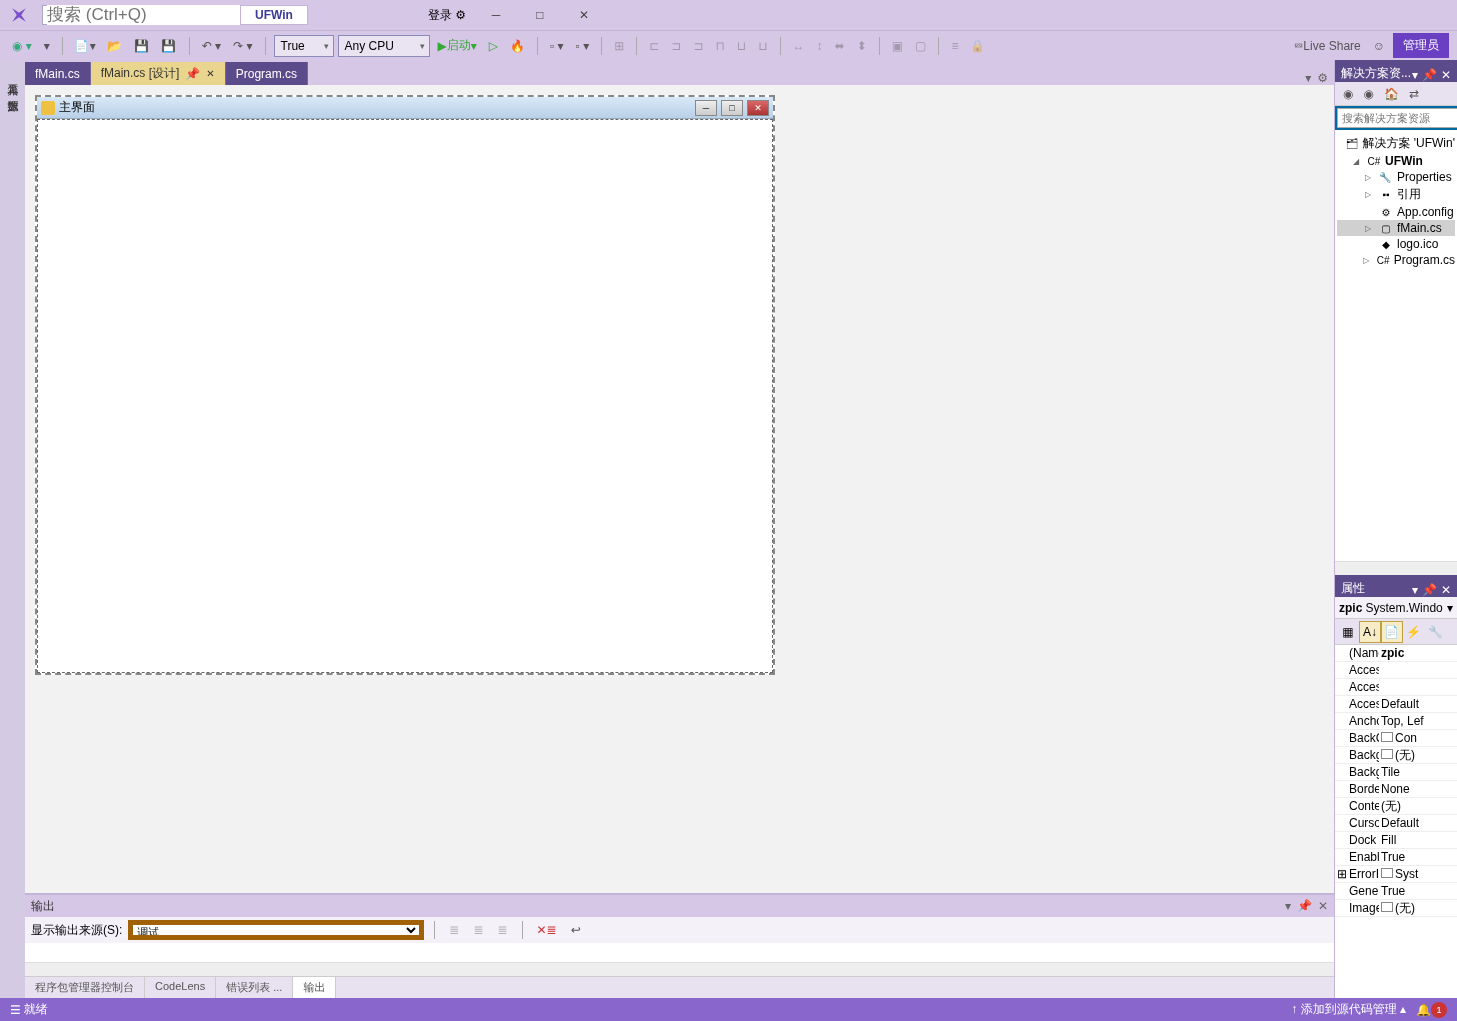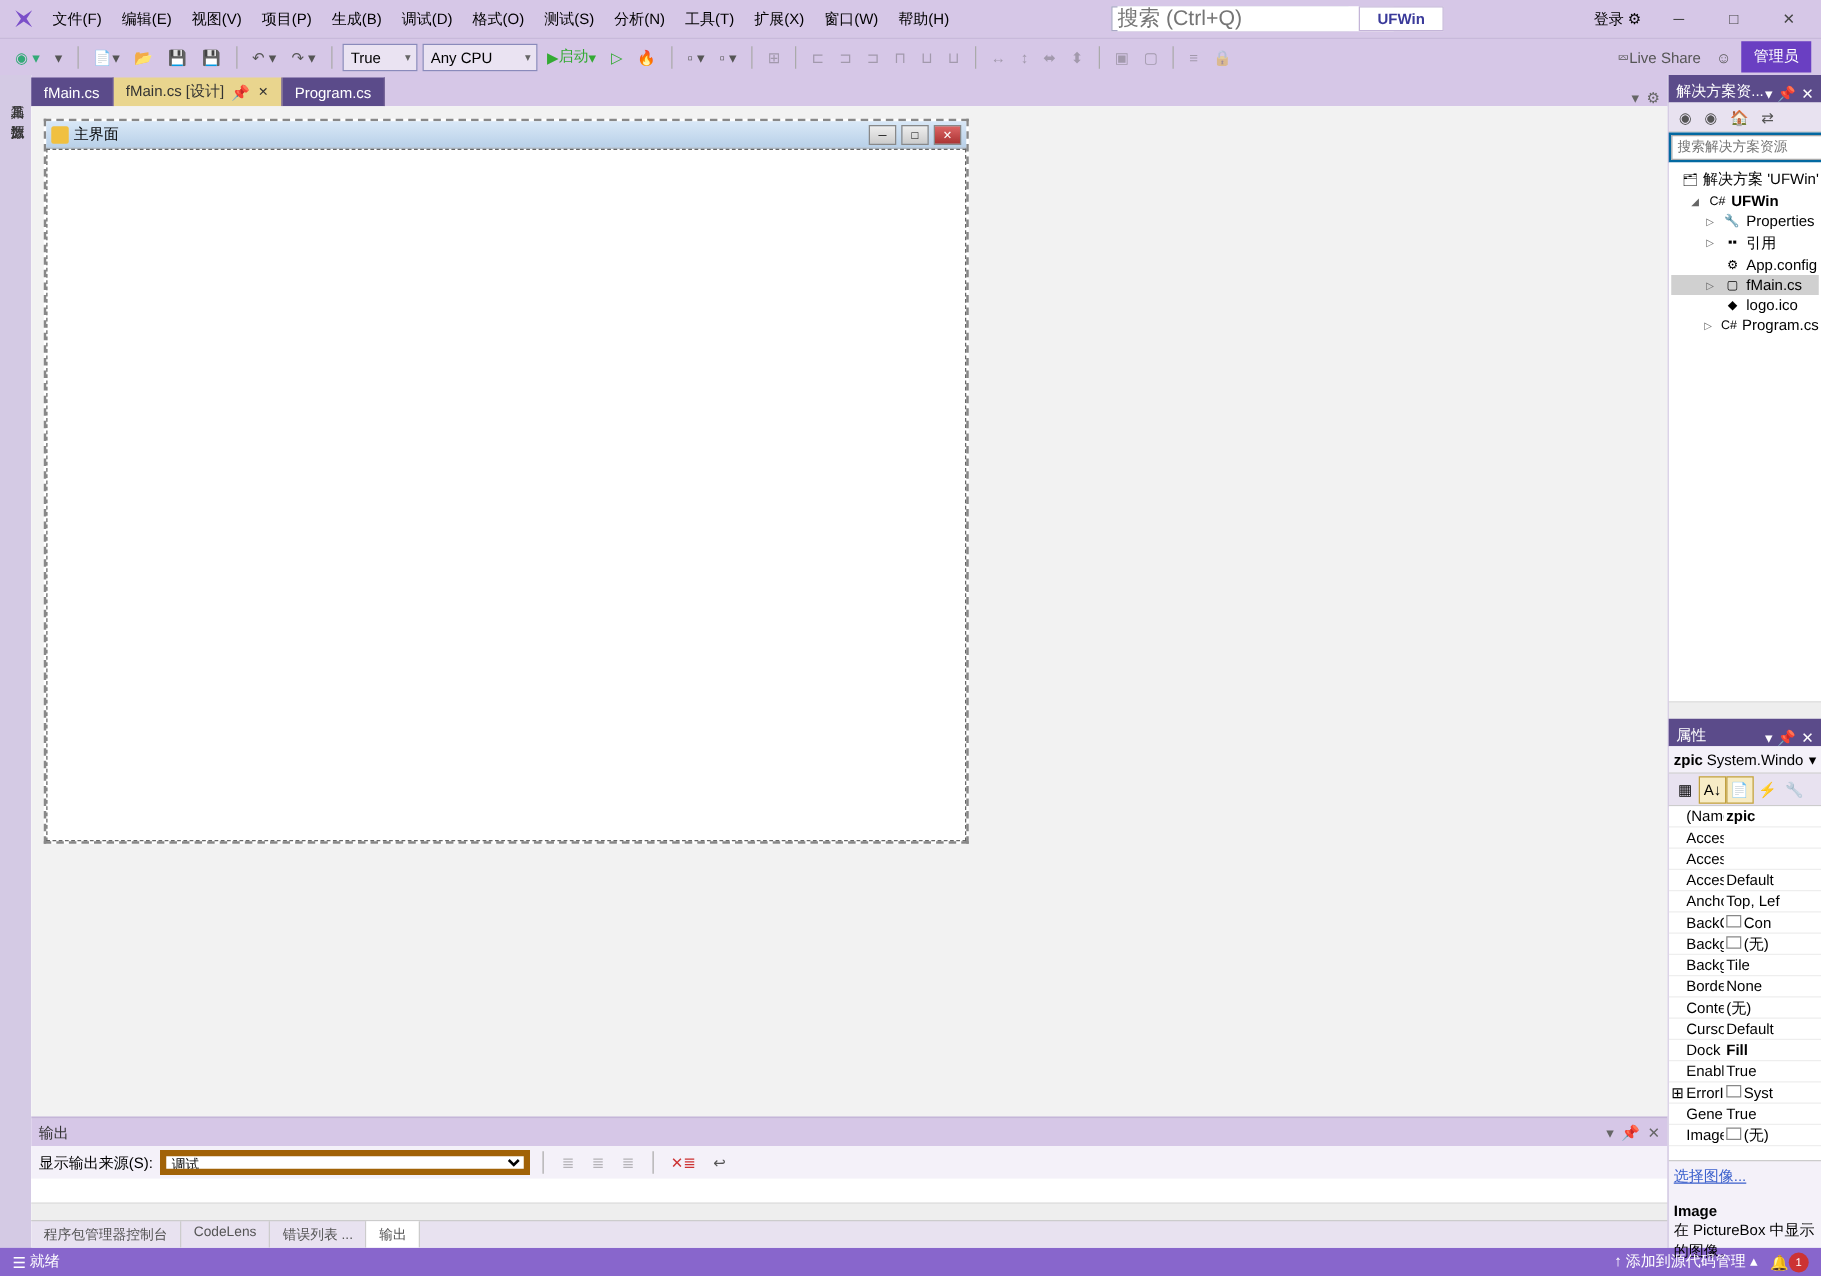--- a/index.html
+++ b/index.html
@@ -73,35 +73,20 @@
 .notif{width:16px;height:16px;border-radius:50%;background:#c33;color:#fff;display:flex;align-items:center;justify-content:center;font-size:9px}
 .scroll-h{height:14px;background:#eee;border-top:1px solid #ddd}
 </style>
 </head>
 <body>
 
 <div class="titlebar">
   <svg class="vs-logo" viewBox="0 0 24 24">
       <path fill="#7b4fc9" d="M3 3l6 9-6 9 9-6 9 6-6-9 6-9-9 6z"></path>
     </svg>
-  <div class="menu">
-    <div class="menu-item">文件(F)</div>
-    <div class="menu-item">编辑(E)</div>
-    <div class="menu-item">视图(V)</div>
-    <div class="menu-item">项目(P)</div>
-    <div class="menu-item">生成(B)</div>
-    <div class="menu-item">调试(D)</div>
-    <div class="menu-item">格式(O)</div>
-    <div class="menu-item">测试(S)</div>
-    <div class="menu-item">分析(N)</div>
-    <div class="menu-item">工具(T)</div>
-    <div class="menu-item">扩展(X)</div>
-    <div class="menu-item">窗口(W)</div>
-    <div class="menu-item">帮助(H)</div>
-  </div>
   <div class="searchbox">
     <input placeholder="搜索 (Ctrl+Q)" style="">
     <span>🔍</span>
   </div>
   <div class="sol-name">UFWin</div>
   <div class="title-right">
     <span><span>登录</span> ⚙</span>
     <span class="win-btn">─</span>
     <span class="win-btn">□</span>
     <span class="win-btn">✕</span>
@@ -358,45 +343,40 @@
           <div class="prow" style="position: relative;">
             <span class="pname">Context</span>
             <span class="pval">(无)</span>
           </div>
           <div class="prow" style="position: relative;">
             <span class="pname">Cursor</span>
             <span class="pval">Default</span>
           </div>
           <div class="prow" style="position: relative;">
             <span class="pname">Dock</span>
-            <span class="pval" style="font-weight:bold">Fill</span>
+            <span class="pval" style="font-weight:normal">Fill</span>
           </div>
           <div class="prow" style="position: relative;">
             <span class="pname">Enablec</span>
             <span class="pval">True</span>
           </div>
           <div class="prow" style="position: relative;">
             <span style="position:absolute;left:2px">⊞</span>
             <span class="pname">ErrorIm</span>
             <span class="pval"><span style="display:inline-block;width:12px;height:10px;border:1px solid #888;background:#fff;margin-right:2px"></span>Syst</span>
           </div>
           <div class="prow" style="position: relative;">
             <span class="pname">Genera</span>
             <span class="pval">True</span>
           </div>
           <div class="prow" style="position: relative;">
             <span class="pname">Image</span>
             <span class="pval"><span style="display:inline-block;width:12px;height:10px;border:1px solid #888;background:#fff;margin-right:2px"></span>(无)</span>
           </div>
         </div>
-      <div class="props-desc">
-        <a href="#">选择图像...</a><br><br>
-        <b>Image</b><br>
-        <span>在 PictureBox 中显示的图像。</span>
-      </div>
     </div>
   </div>
 </div>
 
 <div class="statusbar">
   <span>☰</span>&nbsp;
   <span>就绪</span>
   <div class="sb-right">
     <span>↑ <span>添加到源代码管理</span> ▴</span>
     <span style="display:flex;align-items:center">🔔<span class="notif">1</span></span>

